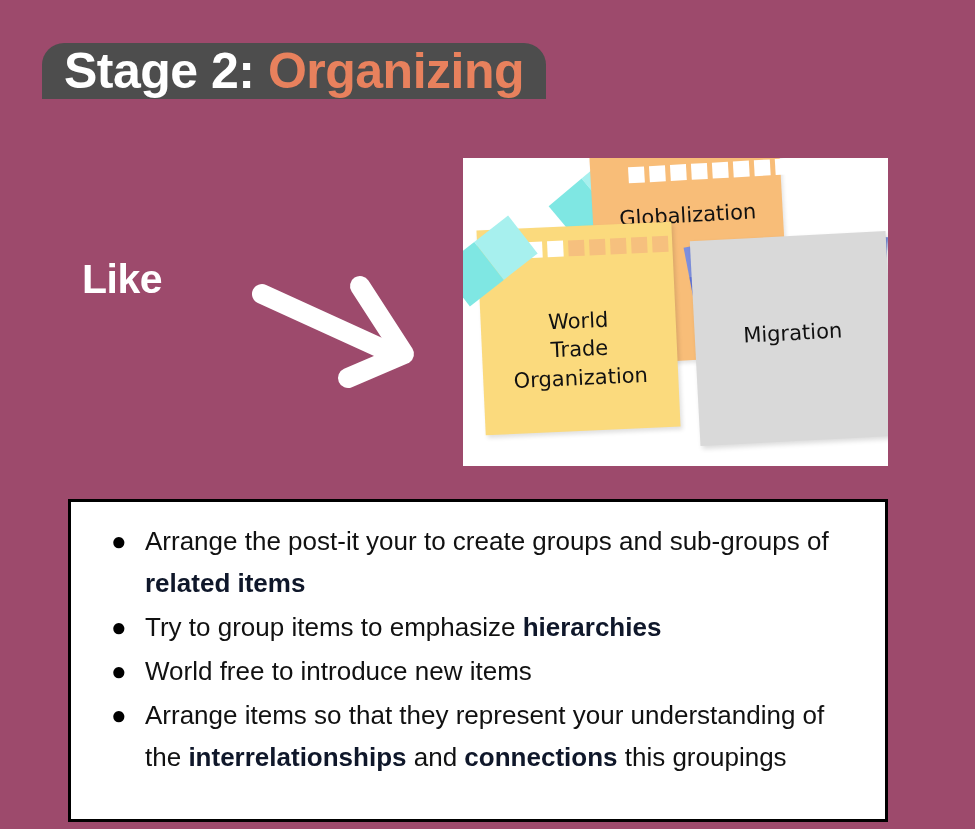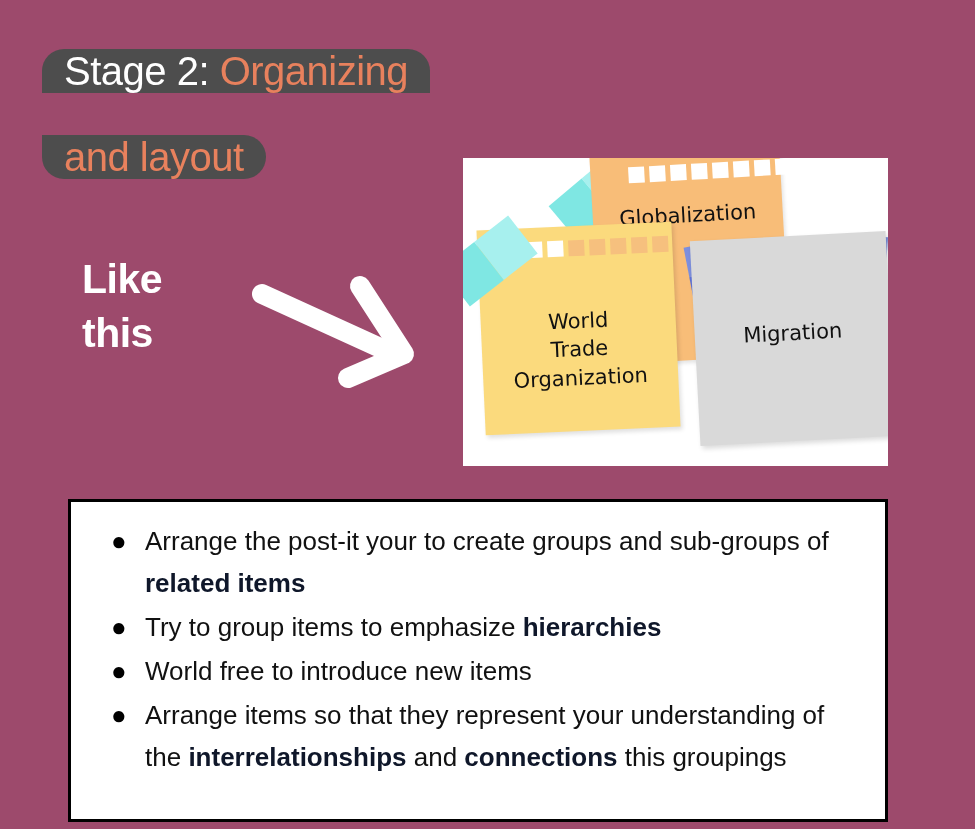--- a/index.html
+++ b/index.html
@@ -10,22 +10,22 @@
     position:relative;
   }
   #slide{position:absolute;inset:0;}
 
   
   .title-block{
     position:absolute;left:42px;top:28px;width:672px;
   }
   .title-line{
     display:block;
-    font-weight:normal;
-    font-size:40px;
+    font-weight:bold;
+    font-size:50px;
     line-height:86px;
     letter-spacing:-0.5px;
     white-space:nowrap;
   }
   .title-line .hl{
     background:#4d4d4d;
     padding:0 22px 0 22px;
     box-decoration-break:clone;
     -webkit-box-decoration-break:clone;
   }
@@ -133,26 +133,24 @@
   }
   .kw{color:#0f172a;font-weight:bold;}
 </style>
 </head>
 <body>
 
 <div id="slide">
 
   <div class="title-block">
     <span class="title-line l1"><span class="hl"><span class="t-white">Stage 2:</span> <span class="t-orange">Organizing</span></span></span>
-    <span class="title-line l2"><span class="hl"><span class="t-orange">and layout</span></span></span>
   </div>
 
   <div class="likethis">
     <div>Like</div>
-    <div>this</div>
   </div>
 
   <div class="arrow-wrap">
     <svg width="180" height="130" viewBox="0 0 180 130">
       <g stroke="#ffffff" stroke-width="20" stroke-linecap="round" fill="none">
         <line x1="14" y1="24" x2="150" y2="86"></line>
         <polyline points="112,16 156,84 100,108" stroke-linejoin="round"></polyline>
       </g>
     </svg>
   </div>

